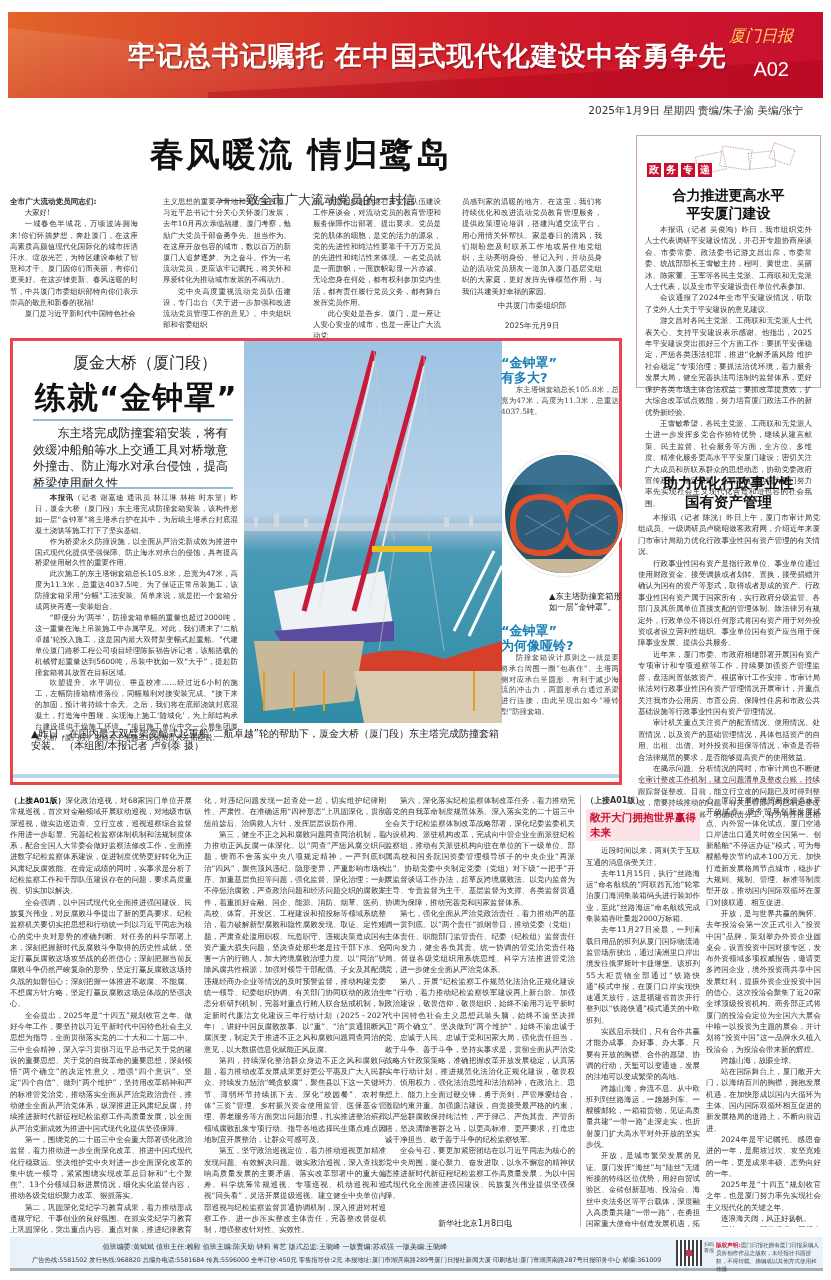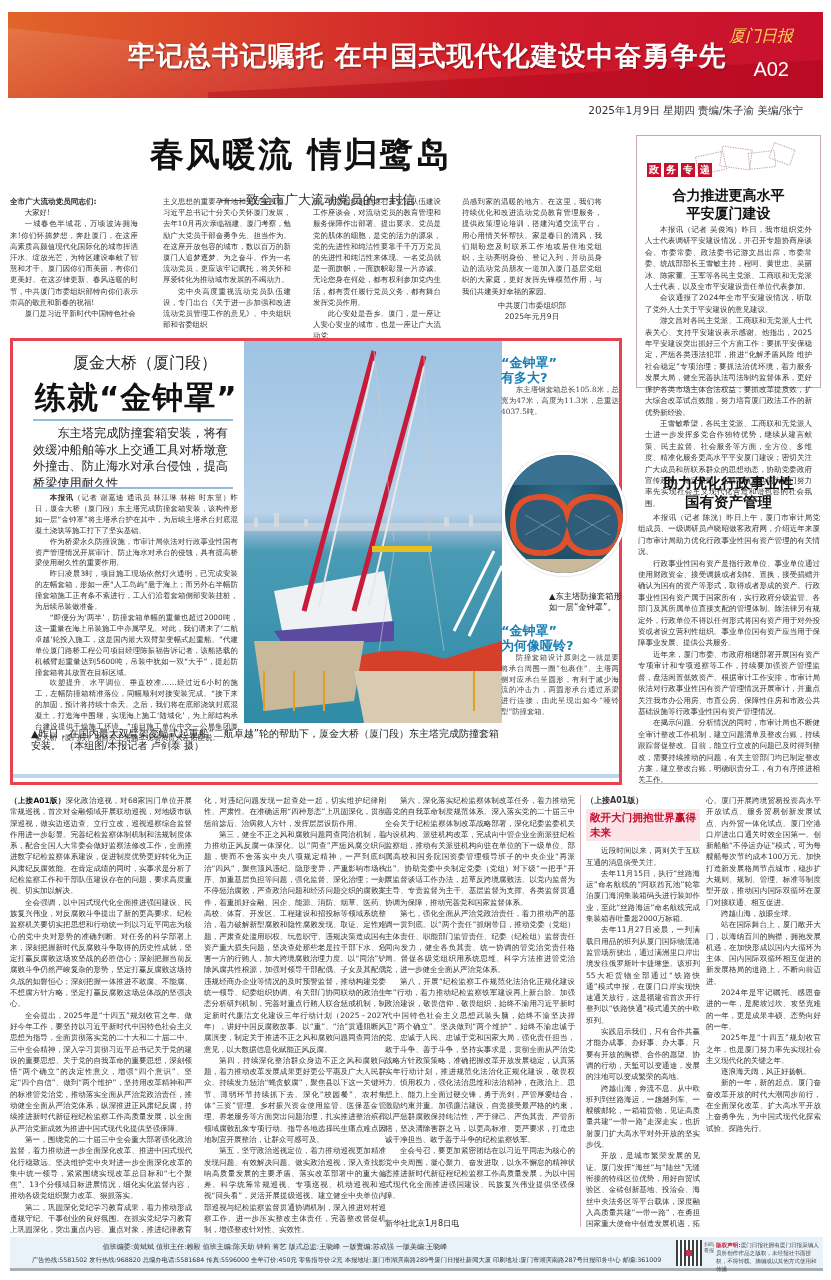--- a/index.html
+++ b/index.html
@@ -42,21 +42,21 @@
 .circle-photo{position:absolute;left:489px;top:111px;width:124px;height:124px;border-radius:50%;border:3px solid #fff;background:radial-gradient(circle at 50% 40%,#2f6f8a 0%,#214f66 60%,#3a6e55 100%);overflow:hidden;box-shadow:0 0 2px rgba(0,0,0,.3)}
 .circle-caption{position:absolute;left:536px;top:250px;width:74px;font-size:8.3px;line-height:11px;color:#222}
 .asset-title{position:absolute;left:636px;top:474px;width:185px;text-align:center;font-weight:bold;font-size:14.5px;line-height:19px;color:#111}
 .asset-body{position:absolute;left:638px;top:512px;width:182px;font-size:7.5px;line-height:11.4px;color:#333;text-align:justify}
 .asset-body p{text-indent:2em}
 .asset-rule{position:absolute;left:640px;top:783px;width:178px;height:1px;background:#d8a9b4}
 .bot-col{position:absolute;top:795px;font-size:7.5px;line-height:11.3px;color:#333;text-align:justify}
 .bot-col p{text-indent:2em}
 .bot-col .lead{font-weight:bold;color:#111}
 .bot-divider{position:absolute;left:580px;top:795px;width:1px;height:432px;background:#d8a9b4}
-.dateline-xh{text-align:left;font-family:"DejaVu Sans",sans-serif;font-size:8px;margin-top:2px;padding-right:10px}
+.dateline-xh{text-align:center;font-family:"DejaVu Sans",sans-serif;font-size:8px;margin-top:2px;padding-right:10px}
 .open-label{font-size:8px;font-weight:bold;margin-bottom:3px}
 .open-title{background:#fbe3e8;color:#c8102e;font-weight:bold;font-size:10.5px;line-height:15px;padding:1px 4px;margin-bottom:4px}
 .footer{position:absolute;left:10px;top:1237px;width:813px;height:34px;background:#e9f2f9;border-bottom:3px solid #a8aeb4}
 .footer-l1{position:absolute;left:0;width:530px;top:5px;text-align:center;font-size:7px;color:#333;white-space:nowrap}
 .footer-l2{position:absolute;left:22px;top:19px;font-size:6.3px;color:#333;white-space:nowrap}
 .qr{position:absolute;left:666px;top:3px;width:26px;height:26px;background:repeating-linear-gradient(90deg,#222 0 2px,#fff 2px 4px),#222;opacity:.85}
 .qr:after{content:"";position:absolute;left:10px;top:10px;width:6px;height:6px;background:#c8102e}
 .qr-label{position:absolute;left:694px;top:4px;width:10px;font-size:5px;line-height:6px;color:#555}
 .copyright{position:absolute;left:706px;top:4px;width:105px;font-size:5.6px;line-height:8px;color:#444}
 .copyright b{color:#c8102e}
@@ -85,21 +85,21 @@
   <p style="text-indent:0">主义思想的重要孕育地和先行实践地。习近平总书记十分关心关怀厦门发展，去年10月再次亲临福建、厦门考察，勉励广大党员干部奋勇争先、担当作为。在这座开放包容的城市，数以百万的新厦门人追梦逐梦、为之奋斗。作为一名流动党员，更应该牢记嘱托，将关怀和厚爱转化为推动城市发展的不竭动力。</p>
   <p>党中央高度重视流动党员队伍建设，专门出台《关于进一步加强和改进流动党员管理工作的意见》。中央组织部和省委组织</p>
 </div>
 <div class="letter-col" style="left:313px">
   <p style="text-indent:0">部、市委组织部相继召开党员队伍建设工作座谈会，对流动党员的教育管理和服务保障作出部署、提出要求。党员是党的肌体的细胞，是党的活力的源泉，党的先进性和纯洁性要靠千千万万党员的先进性和纯洁性来体现。一名党员就是一面旗帜，一面旗帜彰显一片赤诚。无论您身在何处，都有权利参加党内生活，都有责任履行党员义务，都有舞台发挥党员作用。</p>
   <p>此心安处是吾乡。厦门，是一座让人安心安业的城市，也是一座让广大流动党</p>
 </div>
 <div class="letter-col" style="left:462px;width:140px">
   <p style="text-indent:0">员感到家的温暖的地方。在这里，我们将持续优化和改进流动党员教育管理服务，提供政策理论培训，搭建沟通交流平台，用心用情关怀帮扶。家是春日的清风，我们期盼您及时联系工作地或居住地党组织，主动亮明身份、登记入列，并动员身边的流动党员朋友一道加入厦门基层党组织的大家庭，更好发挥先锋模范作用，与我们共建美好幸福的家园。</p>
   <div class="letter-sign">中共厦门市委组织部</div>
-  <div class="letter-sign" style="margin-top:0">2025年元月9日</div>
+  <div class="letter-sign" style="margin-top:9px">2025年元月9日</div>
 </div>
 
 <div class="gov-box">
   <svg class="gov-envelopes" viewBox="0 0 120 36">
     <g fill="none" stroke="#b89aa2" stroke-width=".8" stroke-dasharray="1.5 1">
       <rect x="20" y="12" width="28" height="18" transform="rotate(-12 34 21)"></rect>
       <rect x="44" y="6" width="30" height="20" transform="rotate(8 59 16)"></rect>
       <rect x="72" y="10" width="26" height="16" transform="rotate(-6 85 18)"></rect>
       <rect x="94" y="4" width="22" height="16" transform="rotate(20 105 12)"></rect>
     </g>
@@ -121,22 +121,22 @@
 </div>
 
 <div class="feature">
   <div class="feat-kicker">厦金大桥（厦门段）</div>
   <div class="feat-title">练就“金钟罩”</div>
   <div class="feat-rule" style="top:78px"></div>
   <div class="feat-deck">东主塔完成防撞套箱安装，将有效缓冲船舶等水上交通工具对桥墩意外撞击、防止海水对承台侵蚀，提高桥梁使用耐久性</div>
   <div class="feat-rule" style="top:146px"></div>
   <div class="feat-body">
     <p><b>本报讯</b><span>（记者 谢嘉迪 通讯员 林江琳 林榕 时东篁）昨日，厦金大桥（厦门段）东主塔完成防撞套箱安装，该构件形如一层“金钟罩”将主塔承台护在其中，为后续主塔承台封底混凝土浇筑等施工打下了坚实基础。</span></p>
-    <p>作为桥梁永久防撞设施，市审计局依法对行政事业性国有资产管理情况开展审计、防止海水对承台的侵蚀，具有提高桥梁使用耐久性的重要作用。</p>
-    <p>昨日凌晨3时，项目施工现场依然灯火通明，已完成安装的左幅套箱，形如一座“人工岛屿”悬于海上；而另外右半幅防撞套箱施工正有条不紊进行，工人们沿着套箱侧部安装挂桩，为后续吊装做准备。</p>
+    <p>作为桥梁永久防撞设施，以全面从严治党新成效为推进中国式现代化提供坚强保障、防止海水对承台的侵蚀，具有提高桥梁使用耐久性的重要作用。</p>
+    <p>此次施工的东主塔钢套箱总长105.8米，总宽为47米，高度为11.3米，总重达4037.5吨。为了保证正常吊装施工，该防撞套箱采用“分幅”工法安装。简单来说，就是把一个套箱分成两块再逐一安装组合。</p>
     <p>“即便分为‘两半’，防撞套箱单幅的重量也超过2000吨，这一重量在海上吊装施工中亦属罕见。对此，我们请来了‘二航卓越’轮投入施工，这是国内最大双臂架变幅式起重船。”代建单位厦门路桥工程公司项目经理陈振福告诉记者，该船搭载的机械臂起重量达到5600吨，吊装中犹如一双“大手”，提起防撞套箱将其放置在目标区域。</p>
     <p>吹塑提升、水平调位、垂直校准……经过近6小时的施工，左幅防撞箱精准落位，同幅顺利对接安装完成。“接下来的加固，预计将持续十余天。之后，我们将在底部浇筑封底混凝土，打造海中围堰，实现海上施工‘陆域化’，为上部结构承台建设提供干燥施工环境。”项目施工单位中交一公局集团厦金大桥（厦门段）项目东主塔施工现场负责人左佑臣说。</p>
   </div>
 
   <div class="photo">
     <svg width="258" height="382" viewBox="0 0 258 382">
       <rect x="0" y="182" width="258" height="8" fill="#c9d7e2" opacity=".8"></rect>
       <g fill="#d9dde2" opacity=".8">
         <rect x="10" y="176" width="4" height="10"></rect>
           <rect x="30" y="172" width="5" height="14"></rect>
@@ -206,20 +206,21 @@
   </div>
   <div class="feature-bottom"></div>
 </div>
 
 <div class="asset-title" style="white-space:pre-line">助力优化行政事业性
 国有资产管理</div>
 <div class="asset-body">
   <p>本报讯（记者 陈洸）昨日上午，厦门市审计局党组成员、一级调研员卢晓昭做客政府网，介绍近年来厦门市审计局助力优化行政事业性国有资产管理的有关情况。</p>
   <p>行政事业性国有资产是指行政单位、事业单位通过使用财政资金、接受调拨或者划转、置换，接受捐赠并确认为国有的资产等形式，取得或者形成的资产。行政事业性国有资产属于国家所有，实行政府分级监管、各部门及其所属单位直接支配的管理体制。除法律另有规定外，行政单位不得以任何形式将国有资产用于对外投资或者设立营利性组织。事业单位国有资产应当用于保障事业发展、提供公共服务。</p>
   <p>近年来，厦门市委、市政府相继部署开展国有资产专项审计和专项巡察等工作，持续要加强资产管理监督，盘活闲置低效资产。根据审计工作安排，市审计局依法对行政事业性国有资产管理情况开展审计，并重点关注我市办公用房、市直公房、保障性住房和市政公共基础设施等行政事业性国有资产管理情况。</p>
+  <p>审计机关重点关注资产的配置情况、使用情况、处置情况，以及资产的基础管理情况，具体包括资产的自用、出租、出借、对外投资和担保等情况，审查是否符合法律规范的要求，是否能够提高资产的使用效益。</p>
   <p>在揭示问题、分析情况的同时，市审计局也不断健全审计整改工作机制，建立问题清单及整改台账，持续跟踪督促整改。目前，能立行立改的问题已及时得到整改，需要持续推动的问题，有关主管部门均已制定整改方案，建立整改台账，明确职责分工，有力有序推进相关工作。</p>
 </div>
 <div class="asset-rule"></div>
 
 <div class="bot-col" style="left:10px;width:182px;height:440px;overflow:hidden">
   <p style="text-indent:0"><span class="lead">（上接A01版）</span><span>深化政治巡视，对68家国门单位开展常规巡视，首次对金融领域开展联动巡视，对地级市纵深巡视，做实边巡边查、立行立改，巡视巡察综合监督作用进一步彰显。完善纪检监察体制机制和法规制度体系，配合全国人大常委会做好监察法修改工作，全面推进数字纪检监察体系建设，促进制度优势更好转化为正风肃纪反腐效能。在肯定成绩的同时，实事求是分析了纪检监察工作和干部队伍建设存在的问题，要求高度重视、切实加以解决。</span></p>
   <p>全会强调，以中国式现代化全面推进强国建设、民族复兴伟业，对反腐败斗争提出了新的更高要求。纪检监察机关要切实把思想和行动统一到以习近平同志为核心的党中央对形势的准确判断、对任务的科学部署上来，深刻把握新时代反腐败斗争取得的历史性成就，坚定打赢反腐败这场攻坚战的必胜信心；深刻把握当前反腐败斗争仍然严峻复杂的形势，坚定打赢反腐败这场持久战的如磐恒心；深刻把握一体推进不敢腐、不能腐、不想腐方针方略，坚定打赢反腐败这场总体战的坚强决心。</p>
   <p>全会提出，2025年是“十四五”规划收官之年。做好今年工作，要坚持以习近平新时代中国特色社会主义思想为指导，全面贯彻落实党的二十大和二十届二中、三中全会精神，深入学习贯彻习近平总书记关于党的建设的重要思想、关于党的自我革命的重要思想，深刻领悟“两个确立”的决定性意义，增强“四个意识”、坚定“四个自信”、做到“两个维护”，坚持用改革精神和严的标准管党治党，推动落实全面从严治党政治责任，推动健全全面从严治党体系，纵深推进正风肃纪反腐，持续推进新时代新征程纪检监察工作高质量发展，以全面从严治党新成效为推进中国式现代化提供坚强保障。</p>
   <p>第一，围绕党的二十届三中全会重大部署强化政治监督，着力推动进一步全面深化改革、推进中国式现代化行稳致远。坚决维护党中央对进一步全面深化改革的集中统一领导，紧紧围绕实现改革总目标和“七个聚焦”、13个分领域目标进展情况，细化实化监督内容，推动各级党组织聚力改革、狠抓落实。</p>
   <p>第二，巩固深化党纪学习教育成果，着力推动形成遵规守纪、干事创业的良好氛围。在抓实党纪学习教育上巩固深化，突出重点内容、重点对象，推进纪律教育方式创新，引导党员干部把纪律内化于心、外化于行。在严格执行纪律上巩固深</p>
@@ -248,20 +249,21 @@
   <p>近段时间以来，两则关于互联互通的消息倍受关注。</p>
   <p>去年11月15日，执行“丝路海运”命名航线的“阿联酋瓦池”轮靠泊厦门海润集装箱码头进行装卸作业，至此“丝路海运”命名航线完成集装箱吞吐量超2000万标箱。</p>
   <p>去年11月27日凌晨，一列满载日用品的班列从厦门国际物流港监管场所驶出，通过满洲里口岸出境发往俄罗斯叶卡捷琳堡。该班列55大柜货物全部通过“铁路快通”模式申报，在厦门口岸实现快速通关放行，这是福建省首次开行整列以“铁路快通”模式通关的中欧班列。</p>
   <p>实践启示我们，只有合作共赢才能办成事、办好事、办大事。只要有开放的胸襟、合作的愿望、协调的行动，天堑可以变通途，发展的洼地可以变成繁荣的高地。</p>
   <p>跨越山海，奔流不息。从中欧班列到丝路海运，一趟趟列车、一艘艘邮轮，一箱箱货物，见证高质量共建“一带一路”走深走实，也折射厦门扩大高水平对外开放的坚实步伐。</p>
   <p>开放，是城市繁荣发展的见证。厦门发挥“海丝”与“陆丝”无缝衔接的特殊区位优势，用好自贸试验区、金砖创新基地、投洽会、海丝中央法务区等平台载体，深度融入高质量共建“一带一路”，在勇担国家重大使命中创造发展机遇，拓展发展空间。创新“跨境电商+中欧班列+丝路海运”模式，2024年中欧班列（厦门）通达13个国家30多个城市，“丝路海运”命名航线开行61条。</p>
 
 </div>
 <div class="bot-col" style="left:706px;width:115px;height:432px;overflow:hidden">
   <p style="text-indent:0">心。厦门开展跨境贸易投资高水平开放试点、服务贸易创新发展试点、内外贸一体化试点。厦门空港口岸进出口通关时效全国第一。创新船舶“不停运办证”模式，可为每艘船每次节约成本100万元。加快打造新发展格局节点城市，稳步扩大规则、规制、管理、标准等制度型开放，推动国内国际双循环在厦门对接联通、相互促进。</p>
+  <p>开放，是与世界共赢的胸怀。去年投洽会第一次正式引入“投资中国”品牌，策划举办外资企业圆桌会，设置投资中国对接专区，发布外资领域多项权威报告，邀请更多跨国企业，境外投资商共享中国发展红利，提振外资企业投资中国的信心。这次投洽会聚集了近20家全球顶级投资机构。商务部正式将厦门的投洽会定位为全国六大展会中唯一以投资为主题的展会，并计划将“投资中国”这一品牌永久植入投洽会，为投洽会带来新的辉煌。</p>
   <p>跨越山海，放眼全球。</p>
   <p>站在国际舞台上，厦门敞开大门，以海纳百川的胸襟，拥抱发展机遇，在加快形成以国内大循环为主体、国内国际双循环相互促进的新发展格局的道路上，不断向前迈进。</p>
   <p>2024年是牢记嘱托、感恩奋进的一年，是爬坡过坎、攻坚克难的一年，更是成果丰硕、态势向好的一年。</p>
   <p>2025年是“十四五”规划收官之年，也是厦门努力率先实现社会主义现代化的关键之年。</p>
   <p>逐浪海天阔，风正好扬帆。</p>
   <p>新的一年，新的起点。厦门奋奋改革开放的时代大潮同步前行，在全面深化改革、扩大高水平开放上奋勇争先，为中国式现代化探索试验、探路先行。</p>
 </div>
 
 <div class="footer">
   <div class="footer-l1">值班编委:黄斌斌    值班主任:赖毅    值班主编:陈天助  钟莉  蒋艺  版式总监:王晓峰    一版责编:苏成强    一版美编:王晓峰</div>

